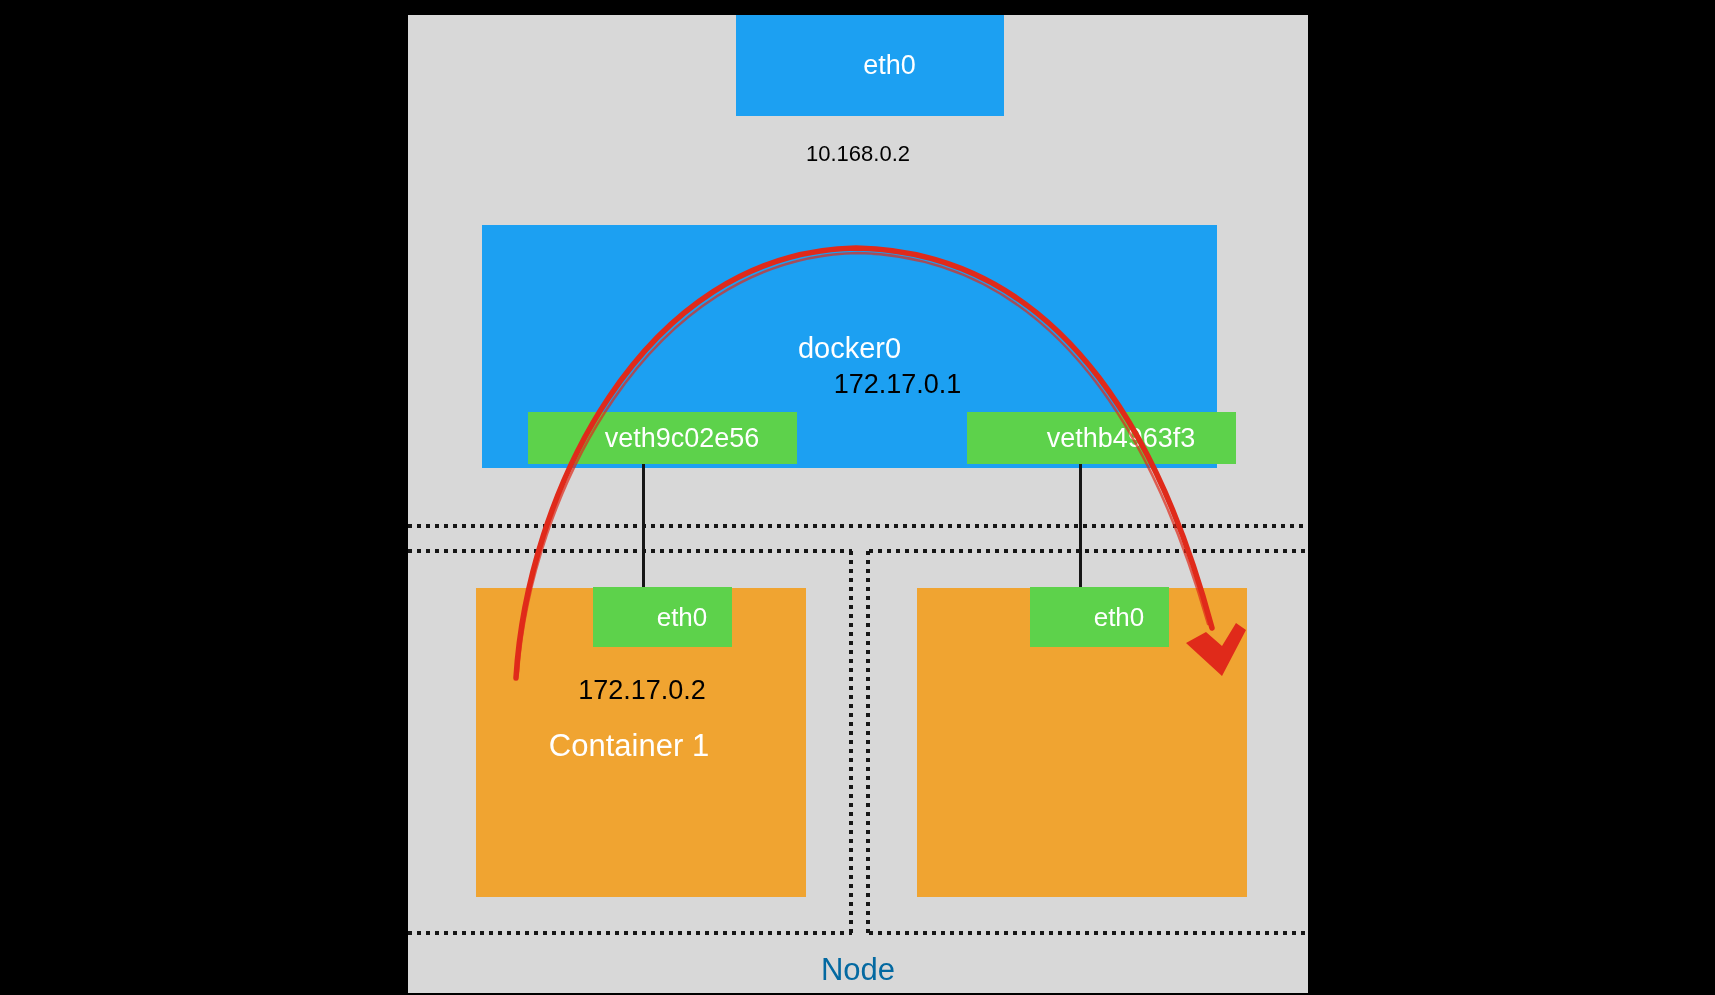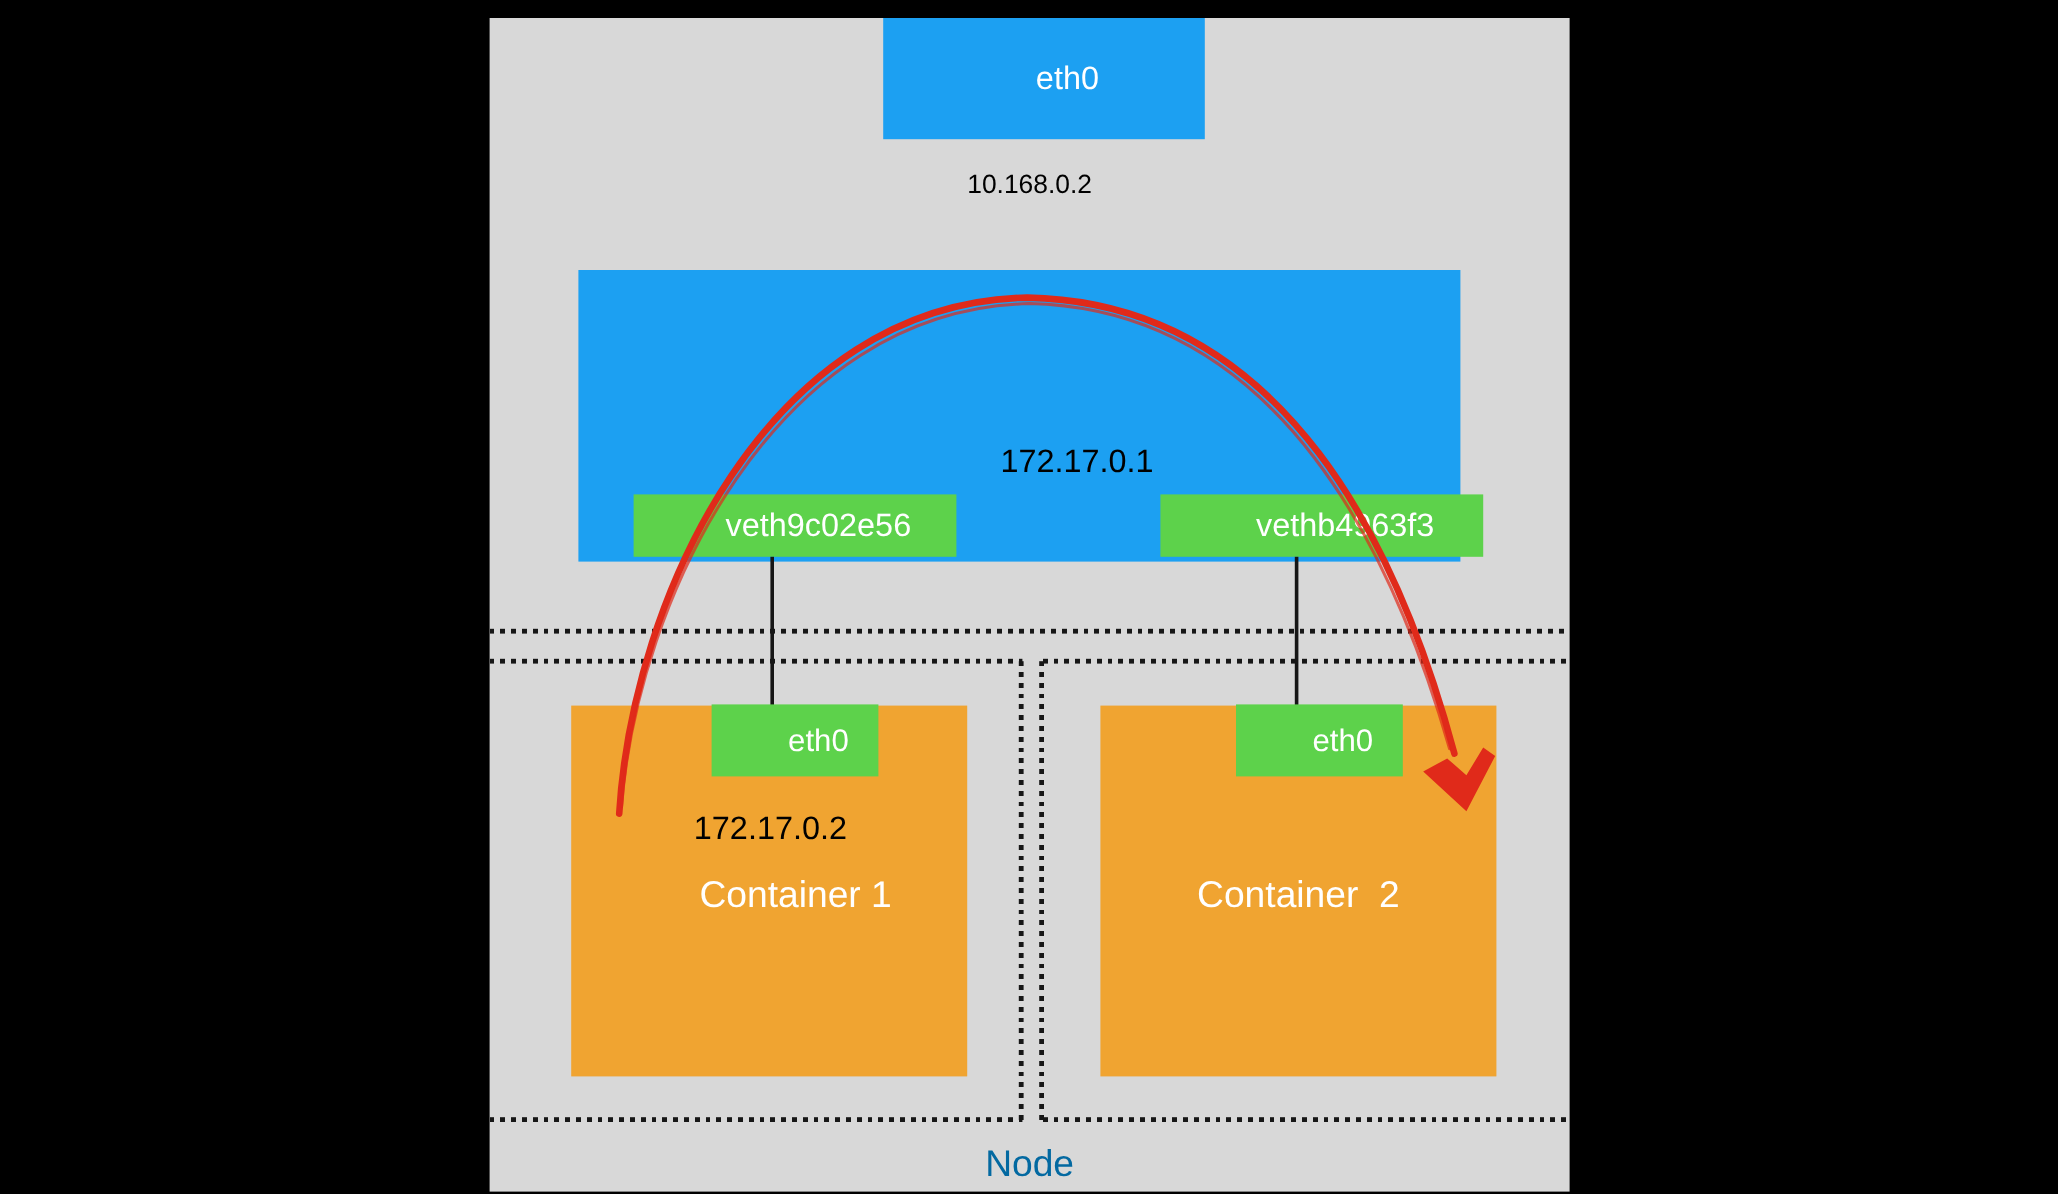--- a/index.html
+++ b/index.html
@@ -40,37 +40,38 @@
   .container-box{top:588px;width:330px;height:309px;}
   .container-1{left:476px;}
   .container-2{left:917px;}
   .ceth{top:587px;width:100px;height:60px;font-size:26px;}
   .ceth-1{left:593px;}
   .ceth-2{left:1030px;}
   .cip{top:659px;width:300px;text-align:center;font-size:27px;margin-top:16px;}
   .cip-1{left:492px;}
   .cip-2{left:931px;}
   .ctitle{top:728px;width:330px;text-align:center;font-size:31px;white-space:pre;}
-  .ctitle-1{left:498px;}
+  .ctitle-1{left:464px;}
   .ctitle-2{left:917px;}
   .node-label{left:408px;top:952px;width:900px;text-align:center;font-size:31px;color:#0369a1;}
   .arrow-overlay{left:0;top:0;width:1715px;height:995px;pointer-events:none;z-index:5;}
 </style>
 </head>
 <body>
 
 <div class="stage">
   <div class="abs node"></div>
 
   <div class="abs box blue host-eth0 label-light">
     <span>eth0</span>
   </div>
   <div class="abs host-ip label-dark">10.168.0.2</div>
 
   <div class="abs blue docker0"></div>
+  <div class="abs docker0-label label-light">docker0</div>
   <div class="abs docker0-ip label-dark">172.17.0.1</div>
 
   <div class="abs box green veth veth-left label-light">
     <span>veth9c02e56</span>
   </div>
   <div class="abs box green veth veth-right label-light">
     <span>vethb4963f3</span>
   </div>
 
   <div class="abs connector connector-left"></div>
@@ -88,21 +89,20 @@
   <div class="abs box green ceth ceth-1 label-light">
     <span>eth0</span>
   </div>
   <div class="abs cip cip-1 label-dark">172.17.0.2</div>
   <div class="abs ctitle ctitle-1 label-light">Container 1</div>
 
   <div class="abs orange container-box container-2"></div>
   <div class="abs box green ceth ceth-2 label-light">
     <span>eth0</span>
   </div>
-  <div class="abs ctitle ctitle-2 label-light">Container  2</div>
 
   <div class="abs node-label">Node</div>
 
   <svg class="abs arrow-overlay" viewBox="0 0 1715 995" xmlns="http://www.w3.org/2000/svg" aria-hidden="true">
     <path d="M 516 678 C 527 498 640 252 856 248 C 1074 252 1168 464 1212 628" fill="none" stroke="var(--red)" stroke-width="5.5" stroke-linecap="round"></path>
     <path d="M 518 672 C 531 500 646 257 858 253 C 1070 258 1163 468 1208 624" fill="none" stroke="var(--red)" stroke-width="2.5" stroke-linecap="round" opacity="0.7"></path>
     <polygon points="1222,676 1186,643 1206,632 1222,646 1236,623 1246,630" fill="var(--red)"></polygon>
   </svg>
 </div>
 

